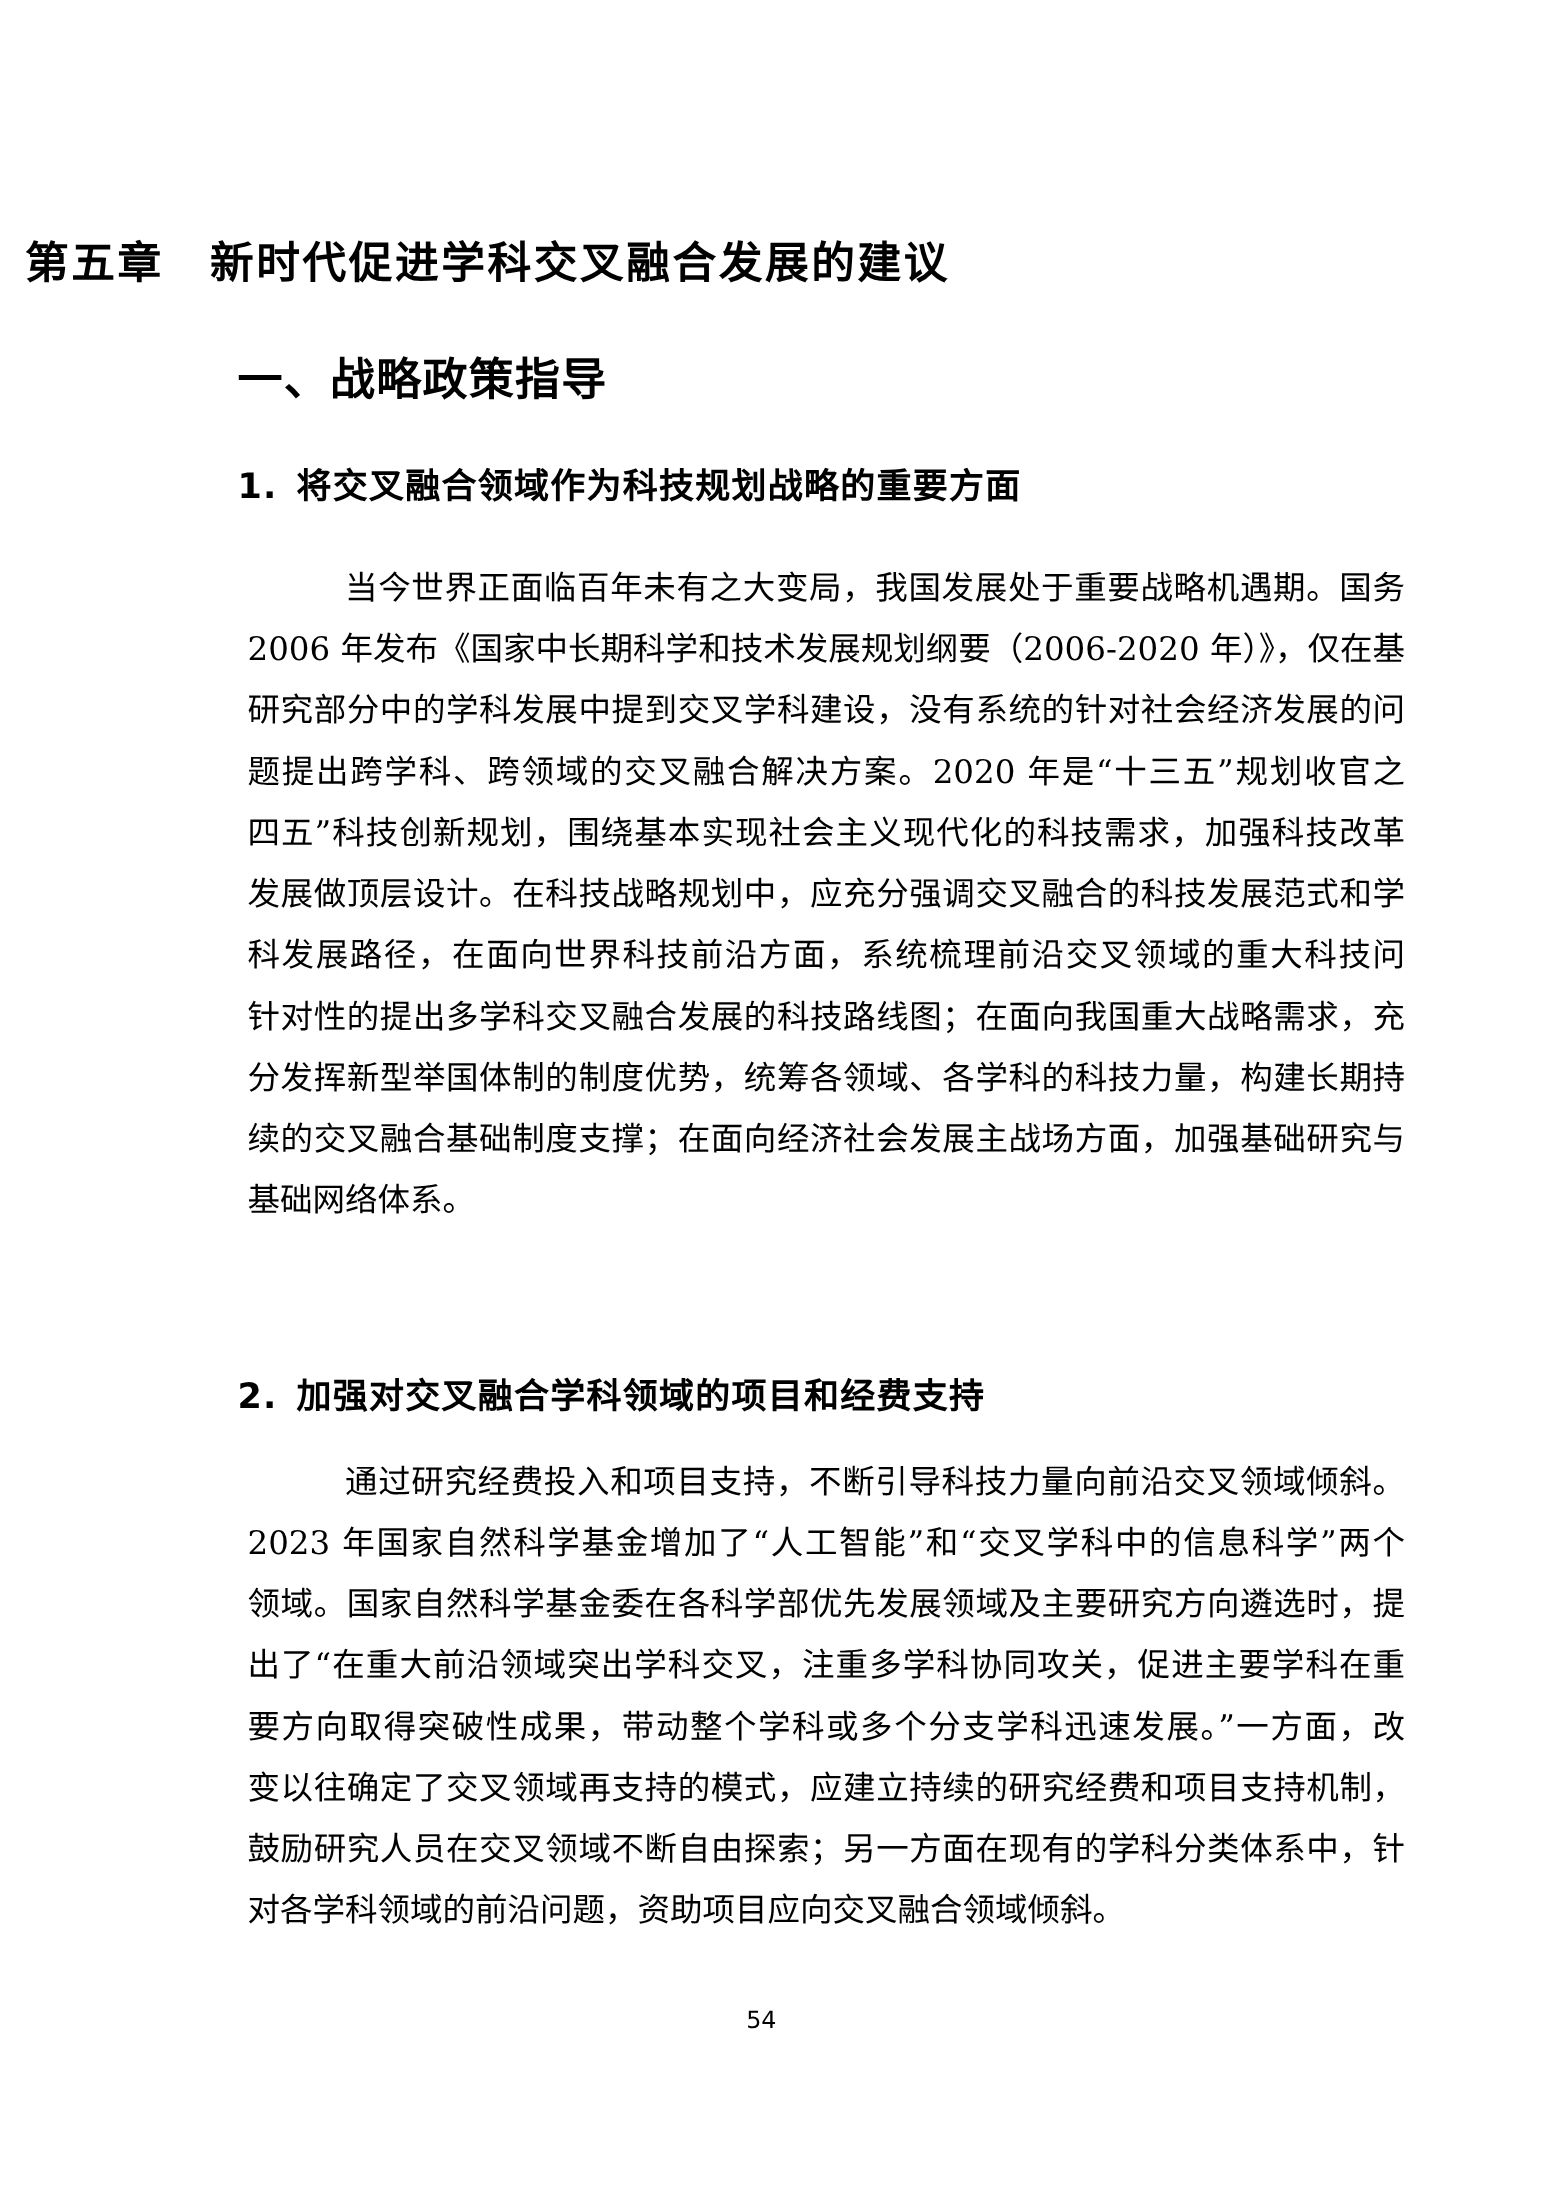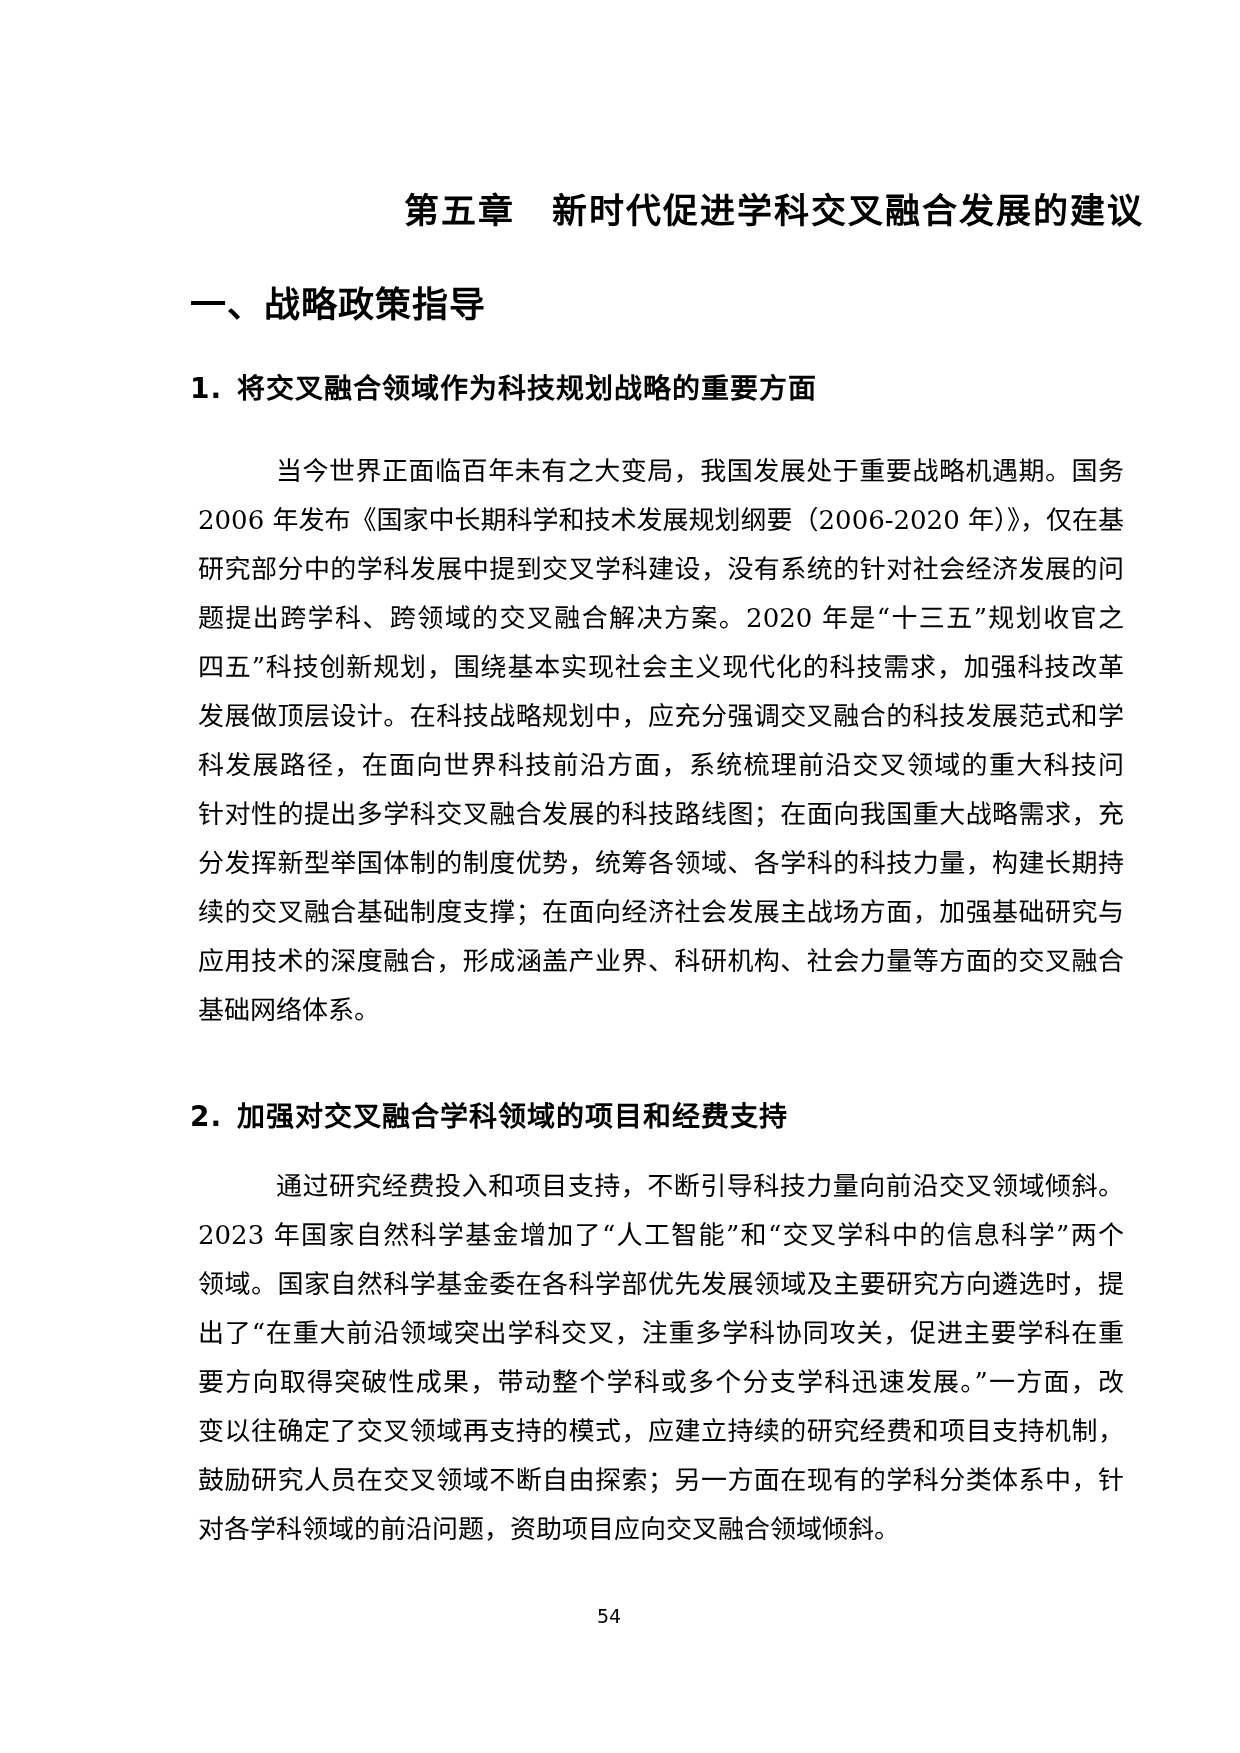--- a/index.html
+++ b/index.html
@@ -14,27 +14,28 @@
     background: #ffffff;
     color: #000000;
     overflow: hidden;
     font-family: "DejaVu Serif", serif;
   }
   .doc-title {
     position: absolute;
     top: 188px;
     left: 0;
     width: 1144px;
-    text-align: right;
+    text-align: left;
     font-family: "DejaVu Sans", sans-serif;
     font-weight: 700;
     font-size: 35px;
     line-height: 46px;
     letter-spacing: 2px;
     white-space: nowrap;
+    padding-left: 20px;
   }
   .heading-1 {
     position: absolute;
     left: 190px;
     top: 284px;
     font-family: "DejaVu Sans", sans-serif;
     font-weight: 700;
     font-size: 36px;
     line-height: 42px;
     letter-spacing: 1px;
@@ -100,21 +101,20 @@
       <div class="text-line">当今世界正面临百年未有之大变局，我国发展处于重要战略机遇期。国务院</div>
       <div class="text-line">2006 年发布《国家中长期科学和技术发展规划纲要（2006-2020 年）》，仅在基础</div>
       <div class="text-line">研究部分中的学科发展中提到交叉学科建设，没有系统的针对社会经济发展的问</div>
       <div class="text-line">题提出跨学科、跨领域的交叉融合解决方案。2020 年是“十三五”规划收官之年，</div>
       <div class="text-line">四五”科技创新规划，围绕基本实现社会主义现代化的科技需求，加强科技改革</div>
       <div class="text-line">发展做顶层设计。在科技战略规划中，应充分强调交叉融合的科技发展范式和学</div>
       <div class="text-line">科发展路径，在面向世界科技前沿方面，系统梳理前沿交叉领域的重大科技问题，</div>
       <div class="text-line">针对性的提出多学科交叉融合发展的科技路线图；在面向我国重大战略需求，充</div>
       <div class="text-line">分发挥新型举国体制的制度优势，统筹各领域、各学科的科技力量，构建长期持</div>
       <div class="text-line">续的交叉融合基础制度支撑；在面向经济社会发展主战场方面，加强基础研究与</div>
-      <div class="text-line">应用技术的深度融合，形成涵盖产业界、科研机构、社会力量等方面的交叉融合</div>
       <div class="text-line last">基础网络体系。</div>
     </div>
 
   <div class="heading-2 pos-b">2. 加强对交叉融合学科领域的项目和经费支持</div>
 
   <div class="para pos-b">
       <div class="text-line">通过研究经费投入和项目支持，不断引导科技力量向前沿交叉领域倾斜。</div>
       <div class="text-line">2023 年国家自然科学基金增加了“人工智能”和“交叉学科中的信息科学”两个</div>
       <div class="text-line">领域。国家自然科学基金委在各科学部优先发展领域及主要研究方向遴选时，提</div>
       <div class="text-line">出了“在重大前沿领域突出学科交叉，注重多学科协同攻关，促进主要学科在重</div>

